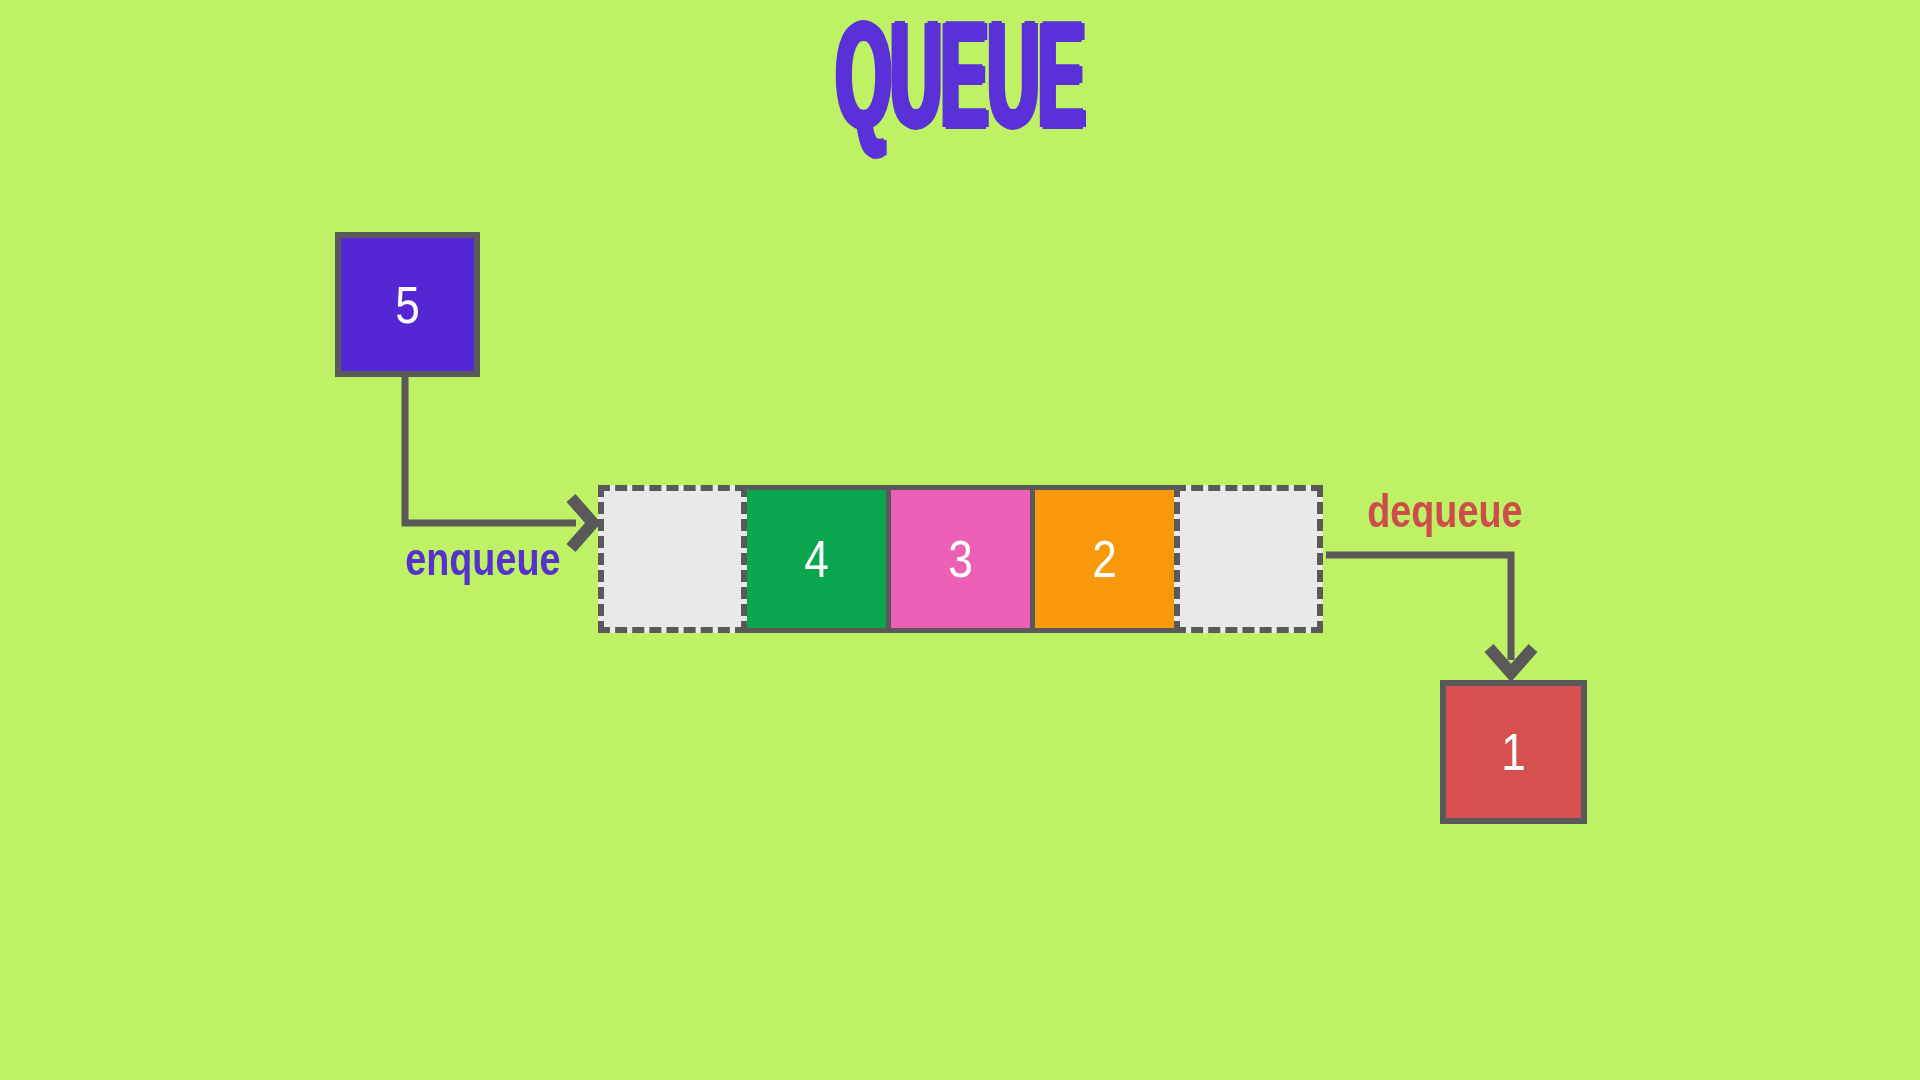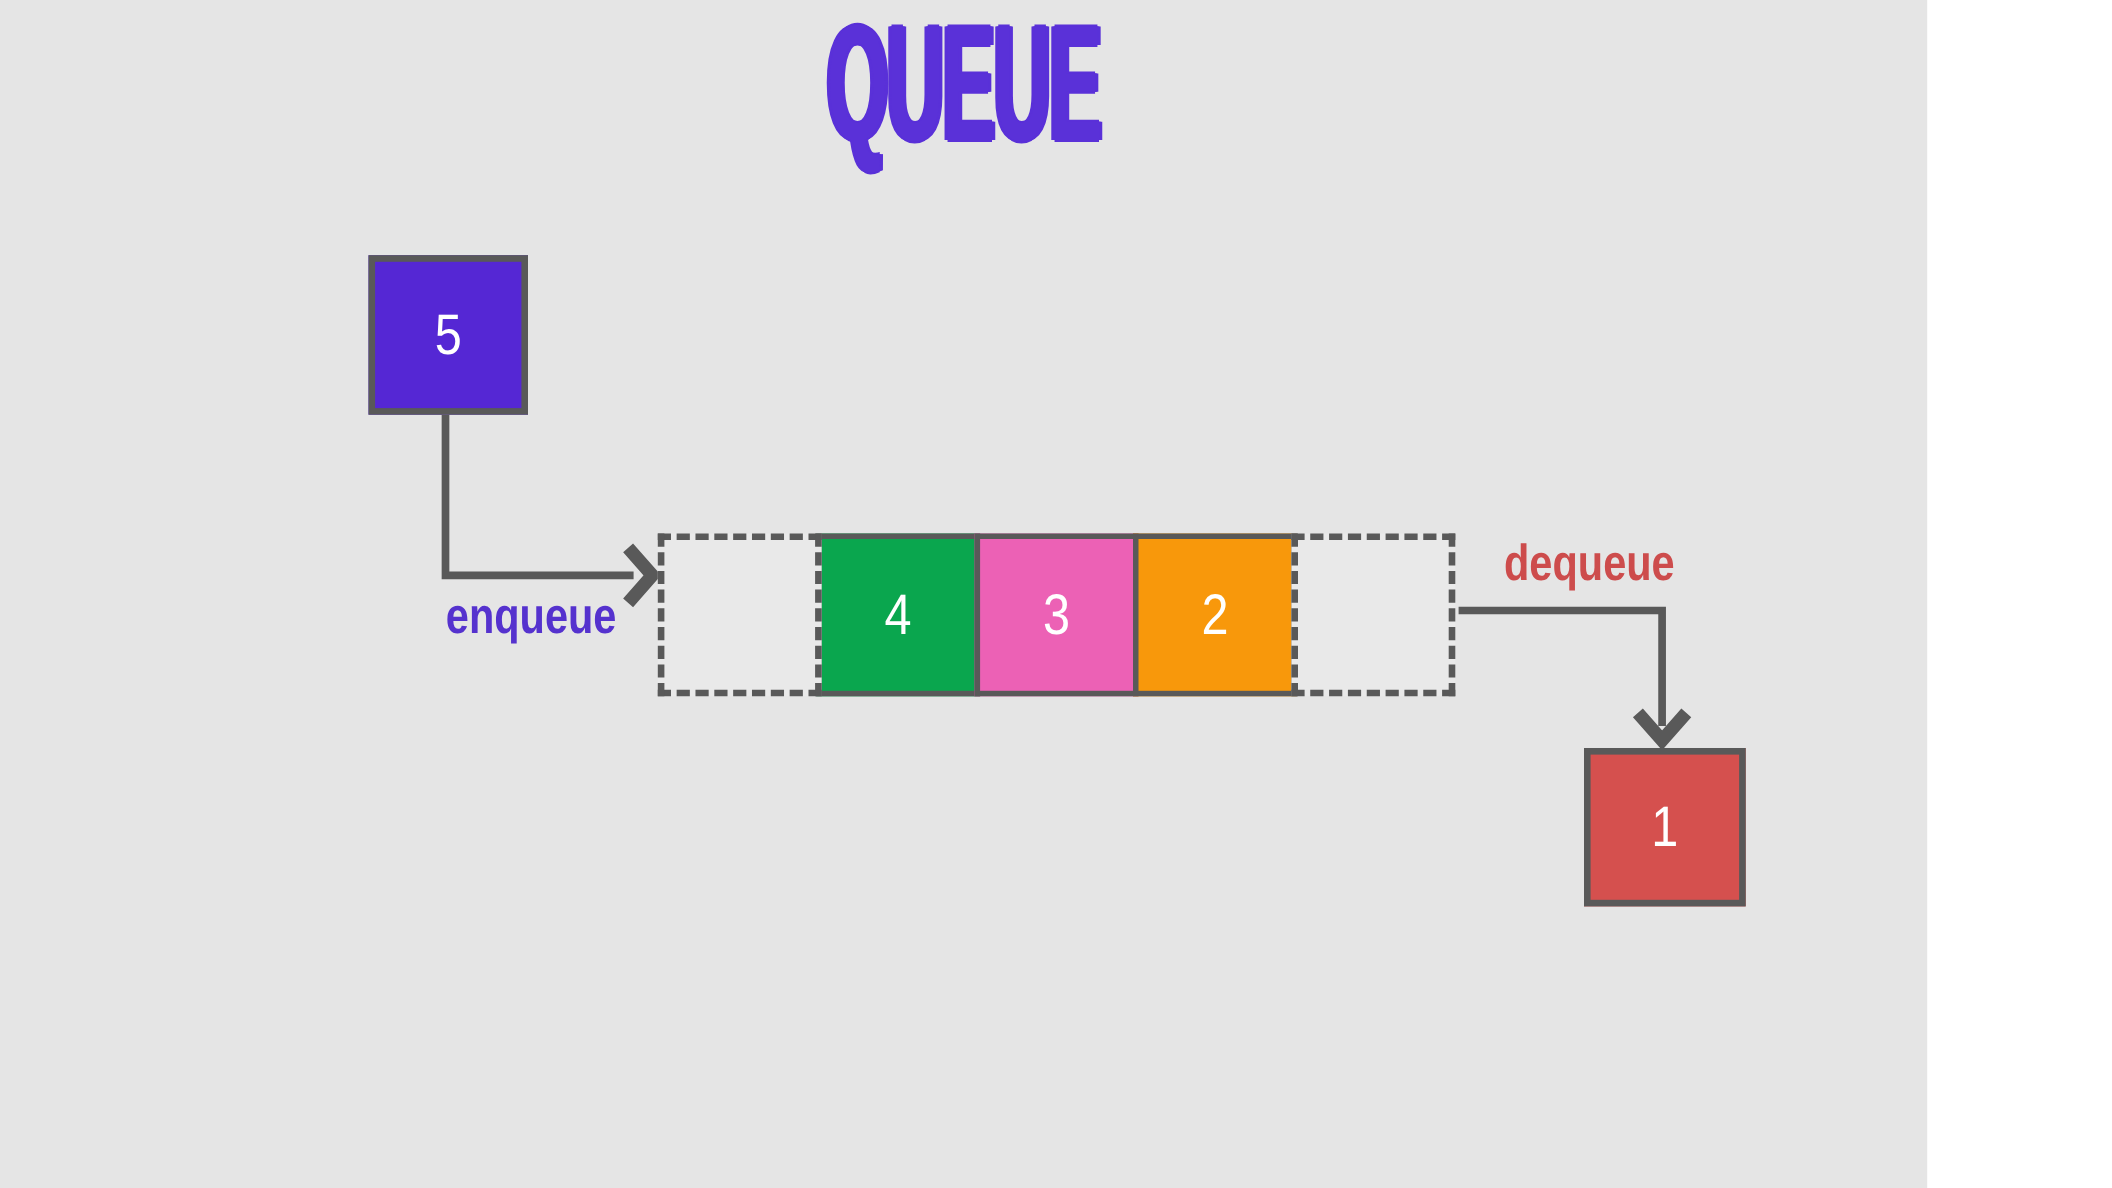--- a/index.html
+++ b/index.html
@@ -1,18 +1,18 @@
 <!DOCTYPE html>
 <html><head>
 <meta charset="utf-8">
 <style>
   html,body { margin:0; padding:0; background:#ffffff; }
   .canvas {
-    position:relative; width:1752px; height:1080px; overflow:hidden;
-    background:#e5e5e5; font-family:"Liberation Sans", sans-serif;
+    position:relative; width:1920px; height:1080px; overflow:hidden;
+    background:#bef264; font-family:"Liberation Sans", sans-serif;
   }
 
   
   .title {
     position:absolute; left:0; right:0; top:0;
     margin:0; text-align:center;
     font-size:150px; line-height:150px; font-weight:bold;
     letter-spacing:-3px;
     transform:scaleX(0.48); transform-origin:50% 0;
     text-shadow: 2px 0 0 currentColor, -2px 0 0 currentColor,

